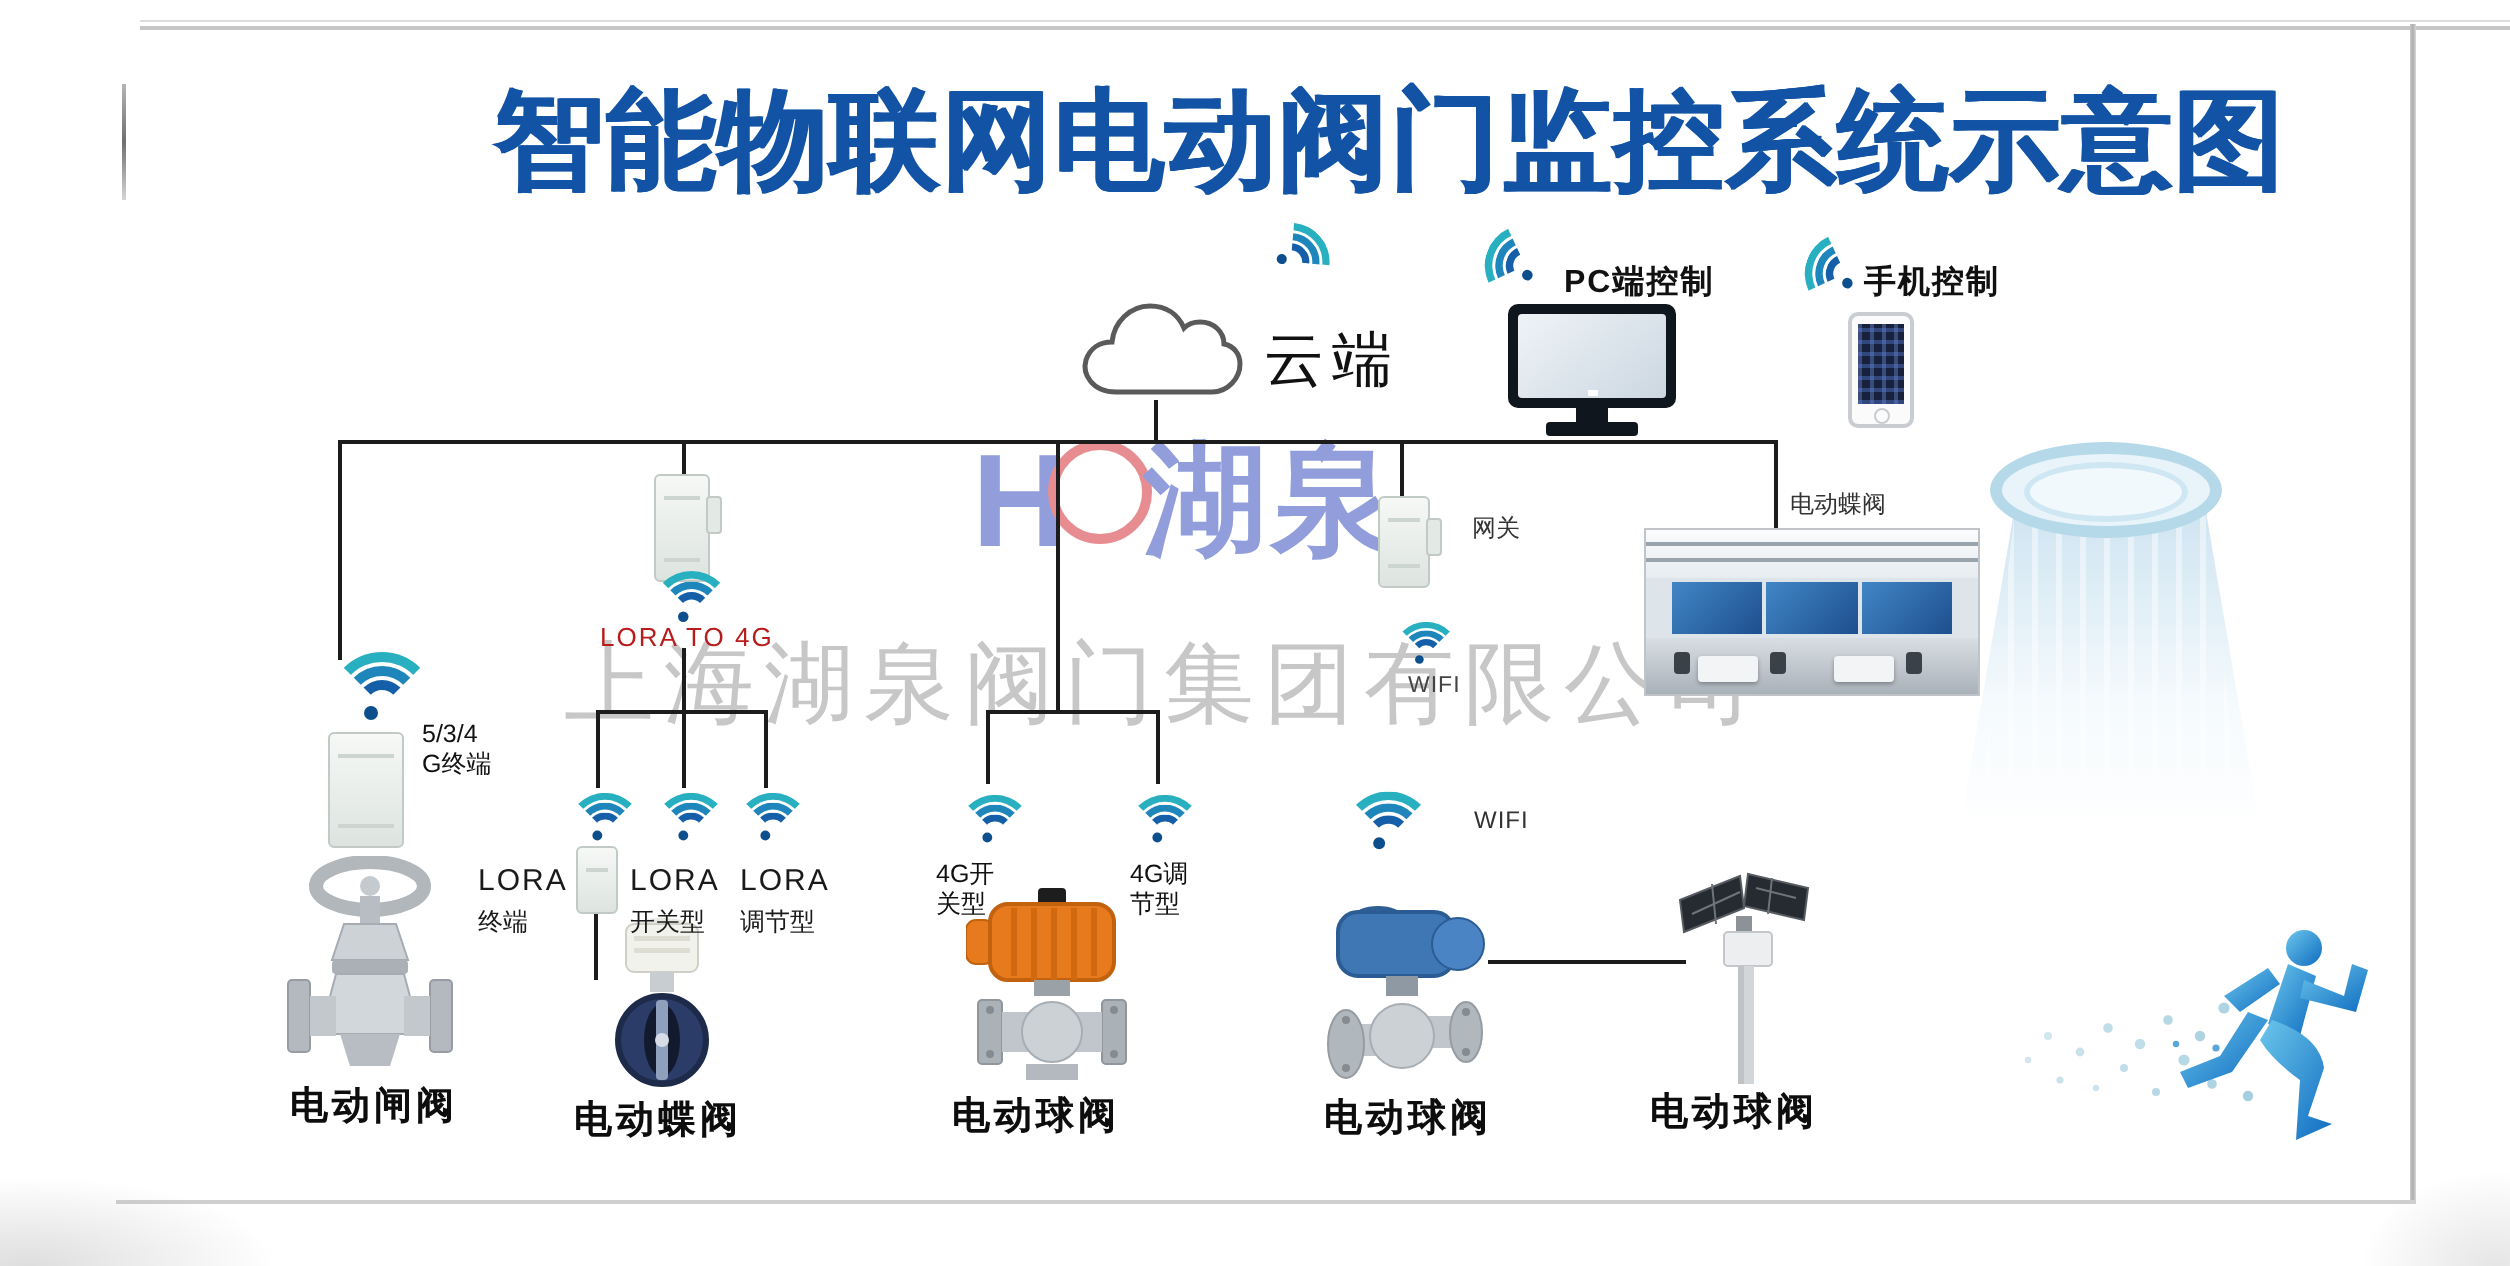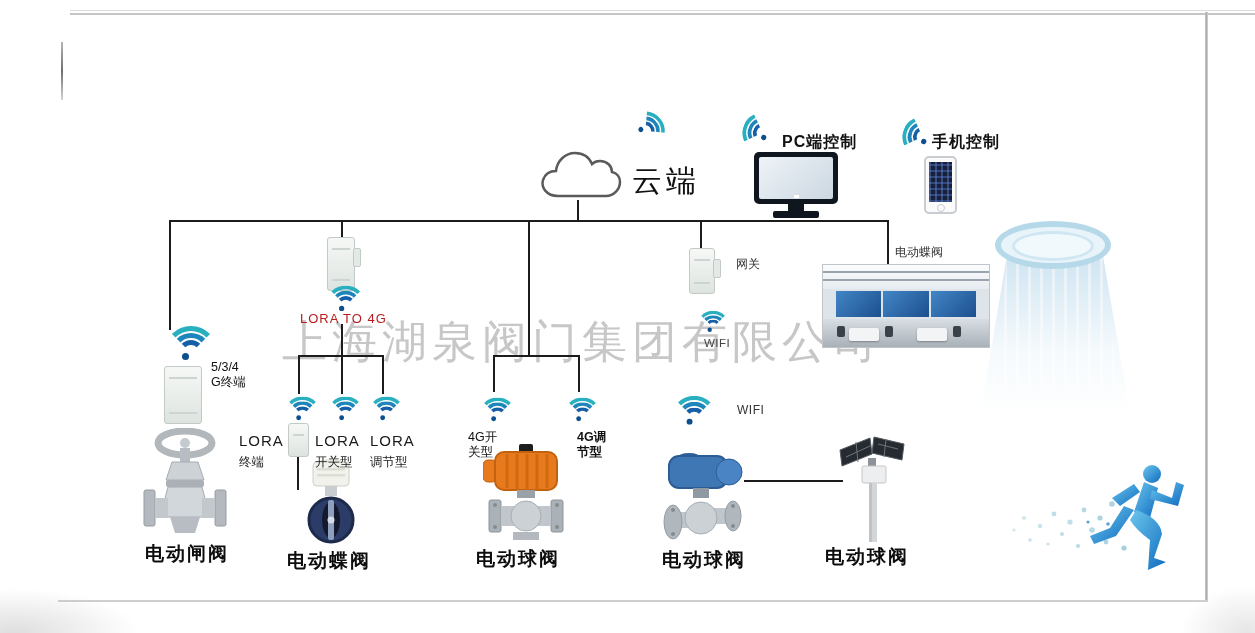--- a/index.html
+++ b/index.html
@@ -93,20 +93,23 @@
 
   <div class="art" style="left:70px;top:10px;width:1185px;height:1px;background:#dcdcdc;"></div>
   <div class="art" style="left:70px;top:13px;width:1185px;height:2px;background:#c6c6c6;"></div>
   <div class="art" style="left:1205px;top:12px;width:3px;height:590px;background:linear-gradient(90deg,#c9c9c9,#aeaeae,#d8d8d8);"></div>
   <div class="art" style="left:58px;top:600px;width:1150px;height:2px;background:#cfcfcf;"></div>
   <div class="art" style="left:61px;top:42px;width:2px;height:58px;background:linear-gradient(#b5b5b5,#6f6f6f,#d5d5d5);"></div>
   <div class="art" style="left:0;top:588px;width:140px;height:45px;background:radial-gradient(ellipse at 10% 100%,rgba(160,160,160,.35),rgba(255,255,255,0) 70%);"></div>
   <div class="art" style="left:1180px;top:585px;width:75px;height:48px;background:radial-gradient(ellipse at 90% 100%,rgba(170,170,170,.3),rgba(255,255,255,0) 70%);"></div>
 
   <div class="abs wm-company">上海湖泉阀门集团有限公司</div>
+  <div class="abs wm-logo">
+    <span class="h">H</span><span class="ring"></span><span class="cn">湖泉</span>
+  </div>
 
   <div class="abs swirl-cone"></div>
   <div class="abs swirl-streaks"></div>
   <div class="abs swirl-ring"></div>
   <div class="abs swirl-ring-in"></div>
 
   <svg class="abs" style="left:1000px;top:452px;z-index:1;" width="200" height="130" viewBox="0 0 200 130">
     <defs>
         <linearGradient id="rg" x1="0" y1="0" x2="1" y2="1">
       <stop offset="0" stop-color="#6cc6ec"></stop>
@@ -137,20 +140,21 @@
         <circle cx="88" cy="70" r="1.6"></circle>
     </g>
     <circle cx="152" cy="22" r="9" fill="url(#rg)"></circle>
     <path d="M144 30 L158 36 L150 66 L134 60 Z" fill="url(#rg)"></path>
     <path d="M152 38 L172 46 L176 30 L184 33 L178 54 L150 47 Z" fill="url(#rg)"></path>
     <path d="M140 40 L120 54 L112 46 L134 32 Z" fill="url(#rg)"></path>
     <path d="M136 58 Q160 66 162 82 L154 106 L166 110 L148 118 L150 88 Q136 78 130 68 Z" fill="url(#rg)"></path>
     <path d="M134 58 L116 84 L94 92 L90 84 L110 76 L124 54 Z" fill="url(#rg)"></path>
   </svg>
 
+  <div class="abs title">智能物联网电动阀门监控系统示意图</div>
 
   <div class="ln" style="left:170px;top:220px;width:719px;height:2px;"></div>
   <div class="ln" style="left:577px;top:200px;width:2px;height:21px;"></div>
   <div class="ln" style="left:169px;top:220px;width:2px;height:110px;"></div>
   <div class="ln" style="left:341px;top:220px;width:2px;height:20px;"></div>
   <div class="ln" style="left:341px;top:324px;width:2px;height:32px;"></div>
   <div class="ln" style="left:298px;top:355px;width:86px;height:2px;"></div>
   <div class="ln" style="left:298px;top:356px;width:2px;height:38px;"></div>
   <div class="ln" style="left:341px;top:356px;width:2px;height:38px;"></div>
   <div class="ln" style="left:382px;top:356px;width:2px;height:38px;"></div>
@@ -315,21 +319,21 @@
     <span class="lora-l2">开关型</span>
   </div>
   <div class="lab" style="left:370px;top:431px;">
     <span class="lora-l1">LORA</span><br>
     <span class="lora-l2">调节型</span>
   </div>
   <div class="lab t12k" style="left:468px;top:430px;">
     <span>4G开</span><br>
     <span>关型</span>
   </div>
-  <div class="lab t12k" style="left:577px;top:430px;font-weight:bold;">
+  <div class="lab t12k" style="left:565px;top:430px;">
     <span>4G调</span><br>
     <span>节型</span>
   </div>
 
   <svg class="abs" style="left:130px;top:428px;z-index:3;" width="110" height="118" viewBox="0 0 110 118">
     <ellipse cx="55" cy="15" rx="27" ry="12" fill="none" stroke="#b2b7bc" stroke-width="7"></ellipse>
     <circle cx="55" cy="15" r="5" fill="#c5cacf"></circle>
     <rect x="50" y="20" width="10" height="14" fill="#b7bdc2"></rect>
     <path d="M42 34 h26 l6 18 h-38 Z" fill="#cdd2d7" stroke="#a6acb2"></path>
     <rect x="36" y="52" width="38" height="7" rx="2" fill="#aab0b6"></rect>

